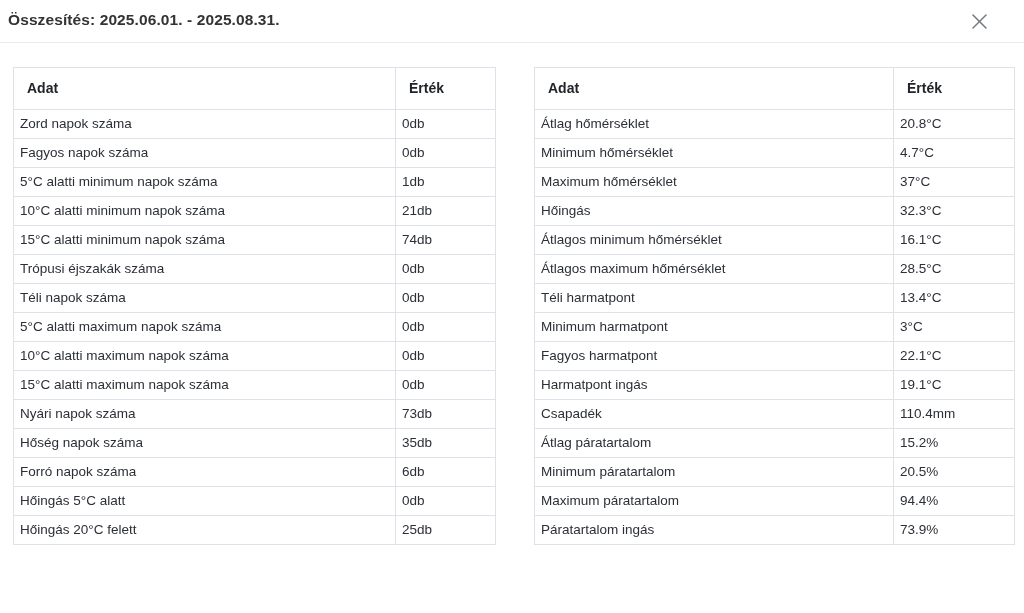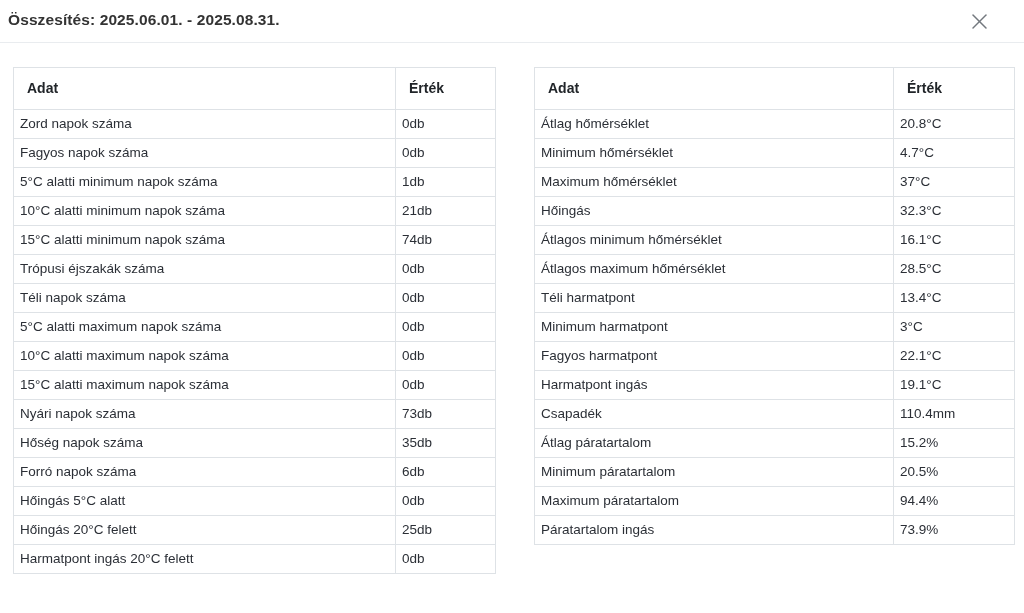--- a/index.html
+++ b/index.html
@@ -157,24 +157,20 @@
             <td>6db</td>
           </tr>
           <tr>
             <td>Hőingás 5°C alatt</td>
             <td>0db</td>
           </tr>
           <tr>
             <td>Hőingás 20°C felett</td>
             <td>25db</td>
           </tr>
-          <tr>
-            <td>Harmatpont ingás 20°C felett</td>
-            <td>0db</td>
-          </tr>
         </tbody>
     </table>
 
     <table class="summary right-table">
       <colgroup>
           <col class="c-label">
           <col class="c-value">
         </colgroup>
       <thead>
         <tr>

